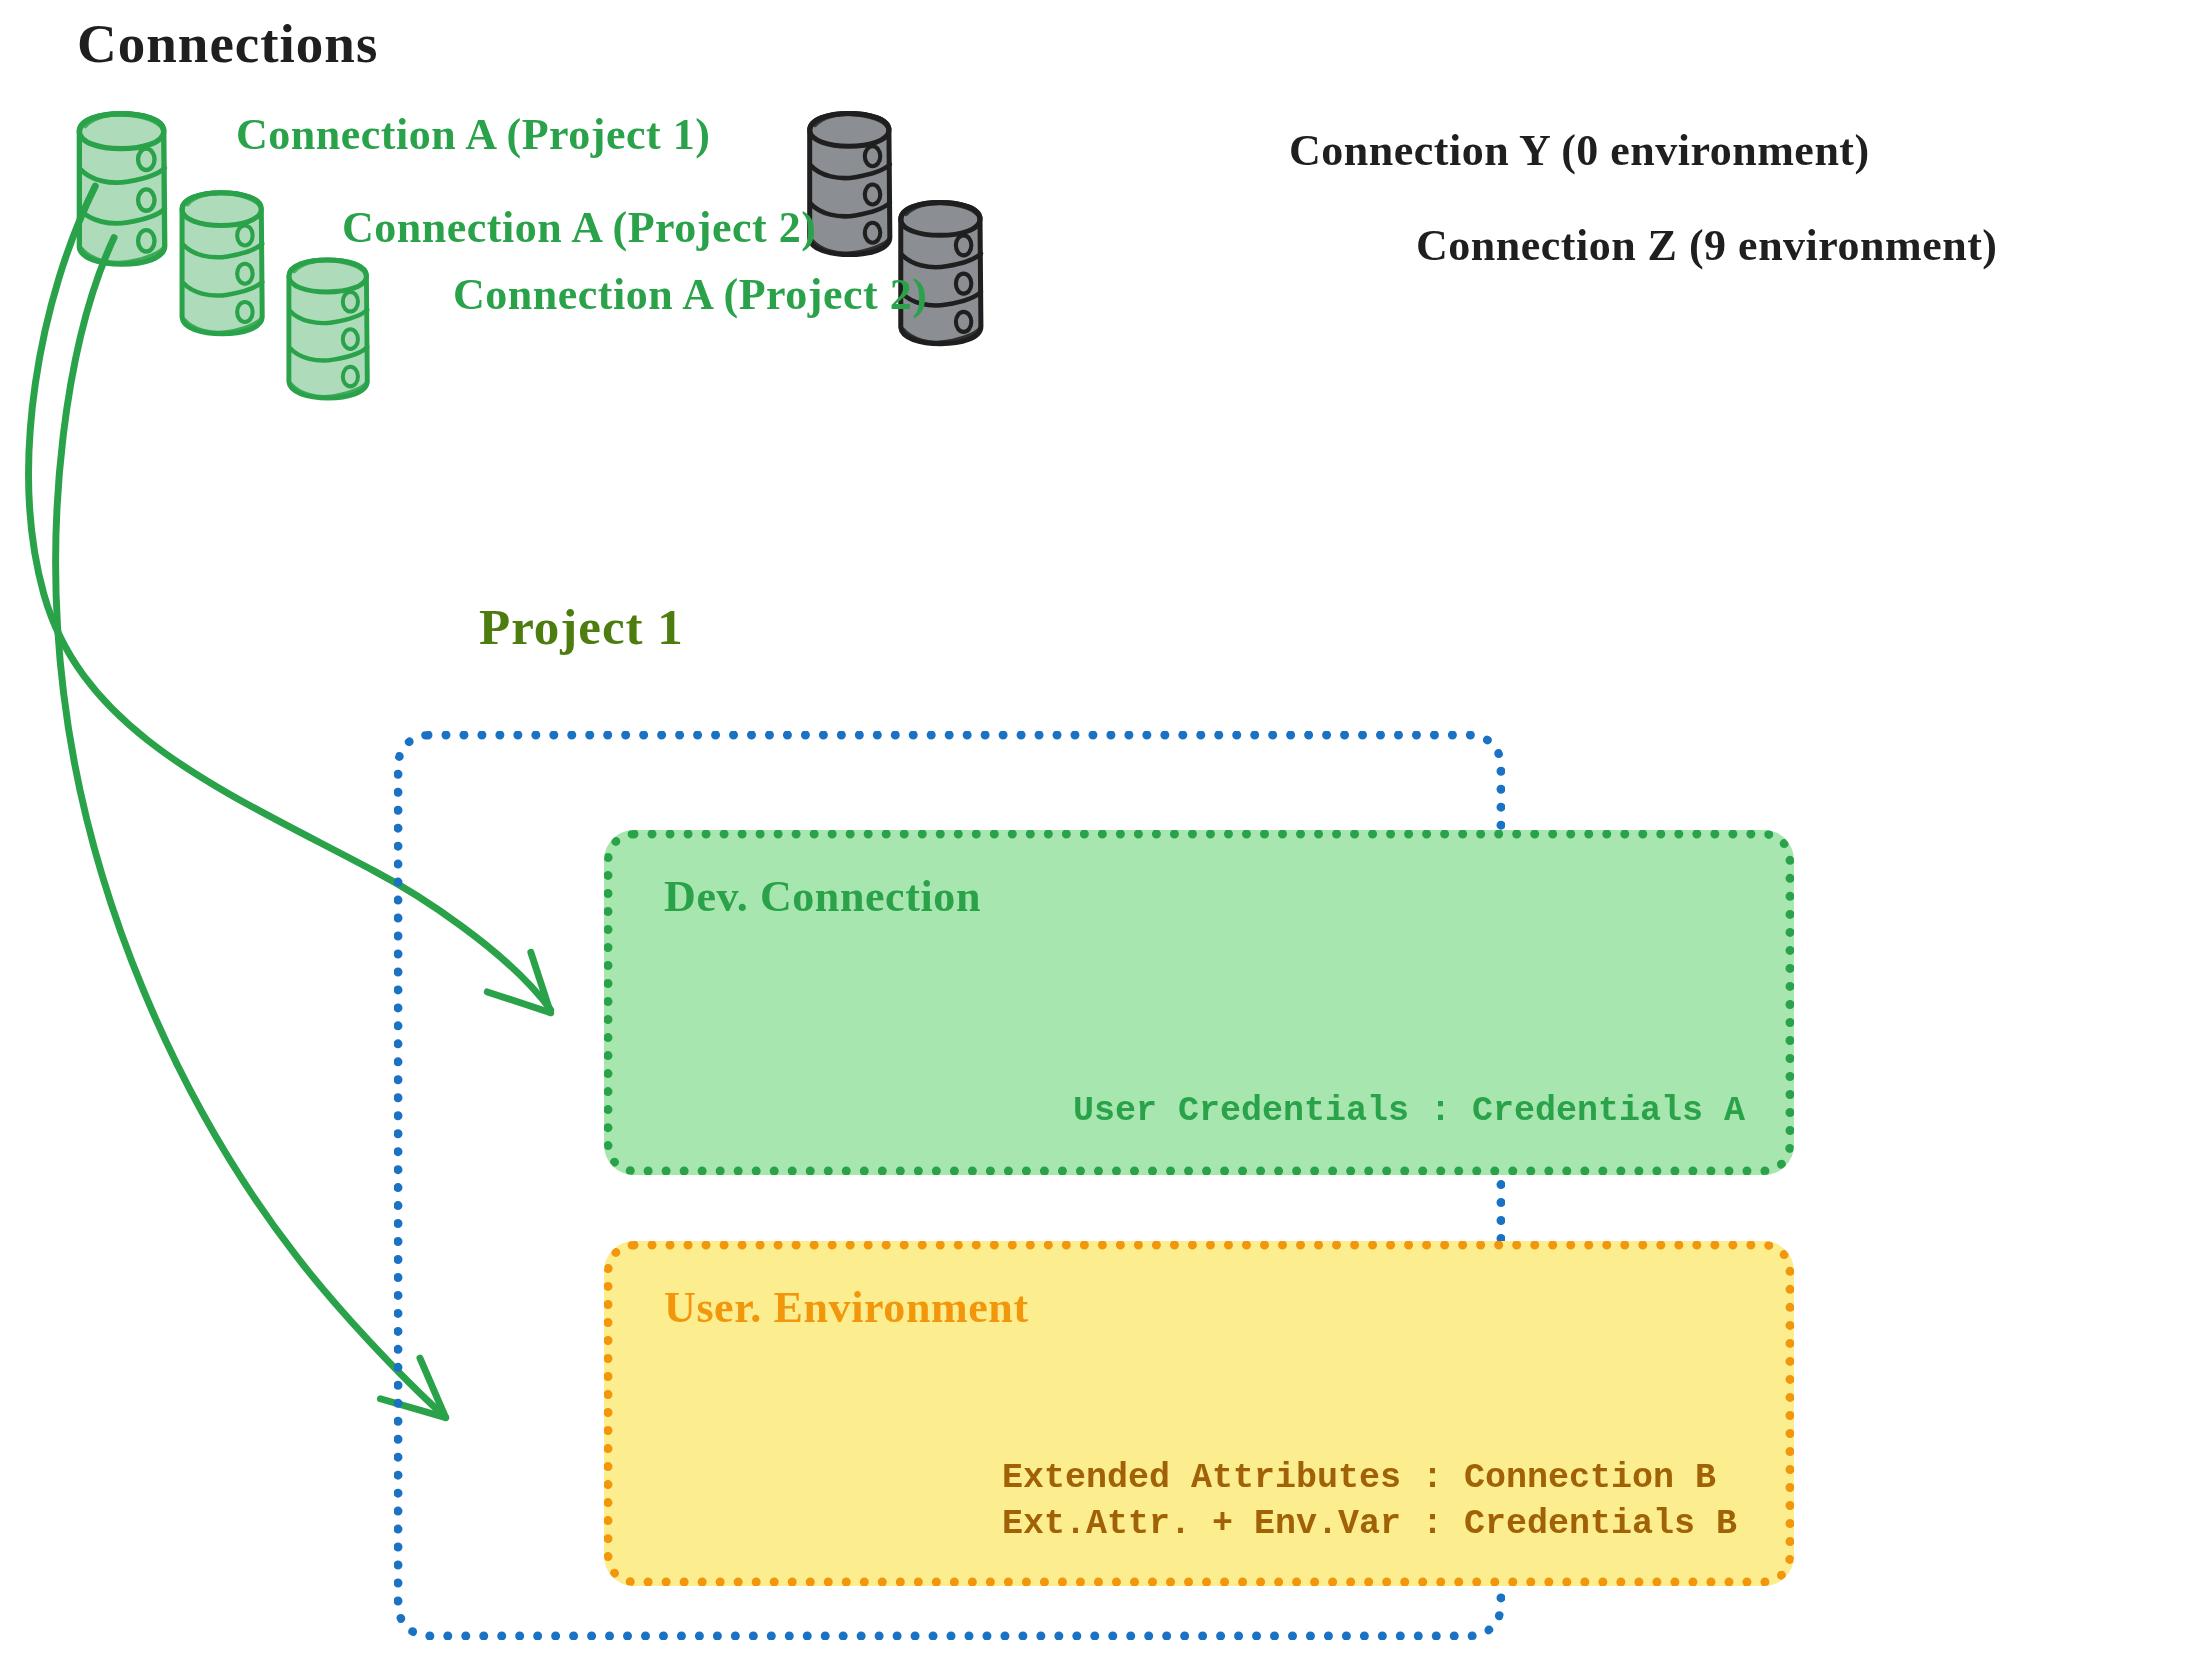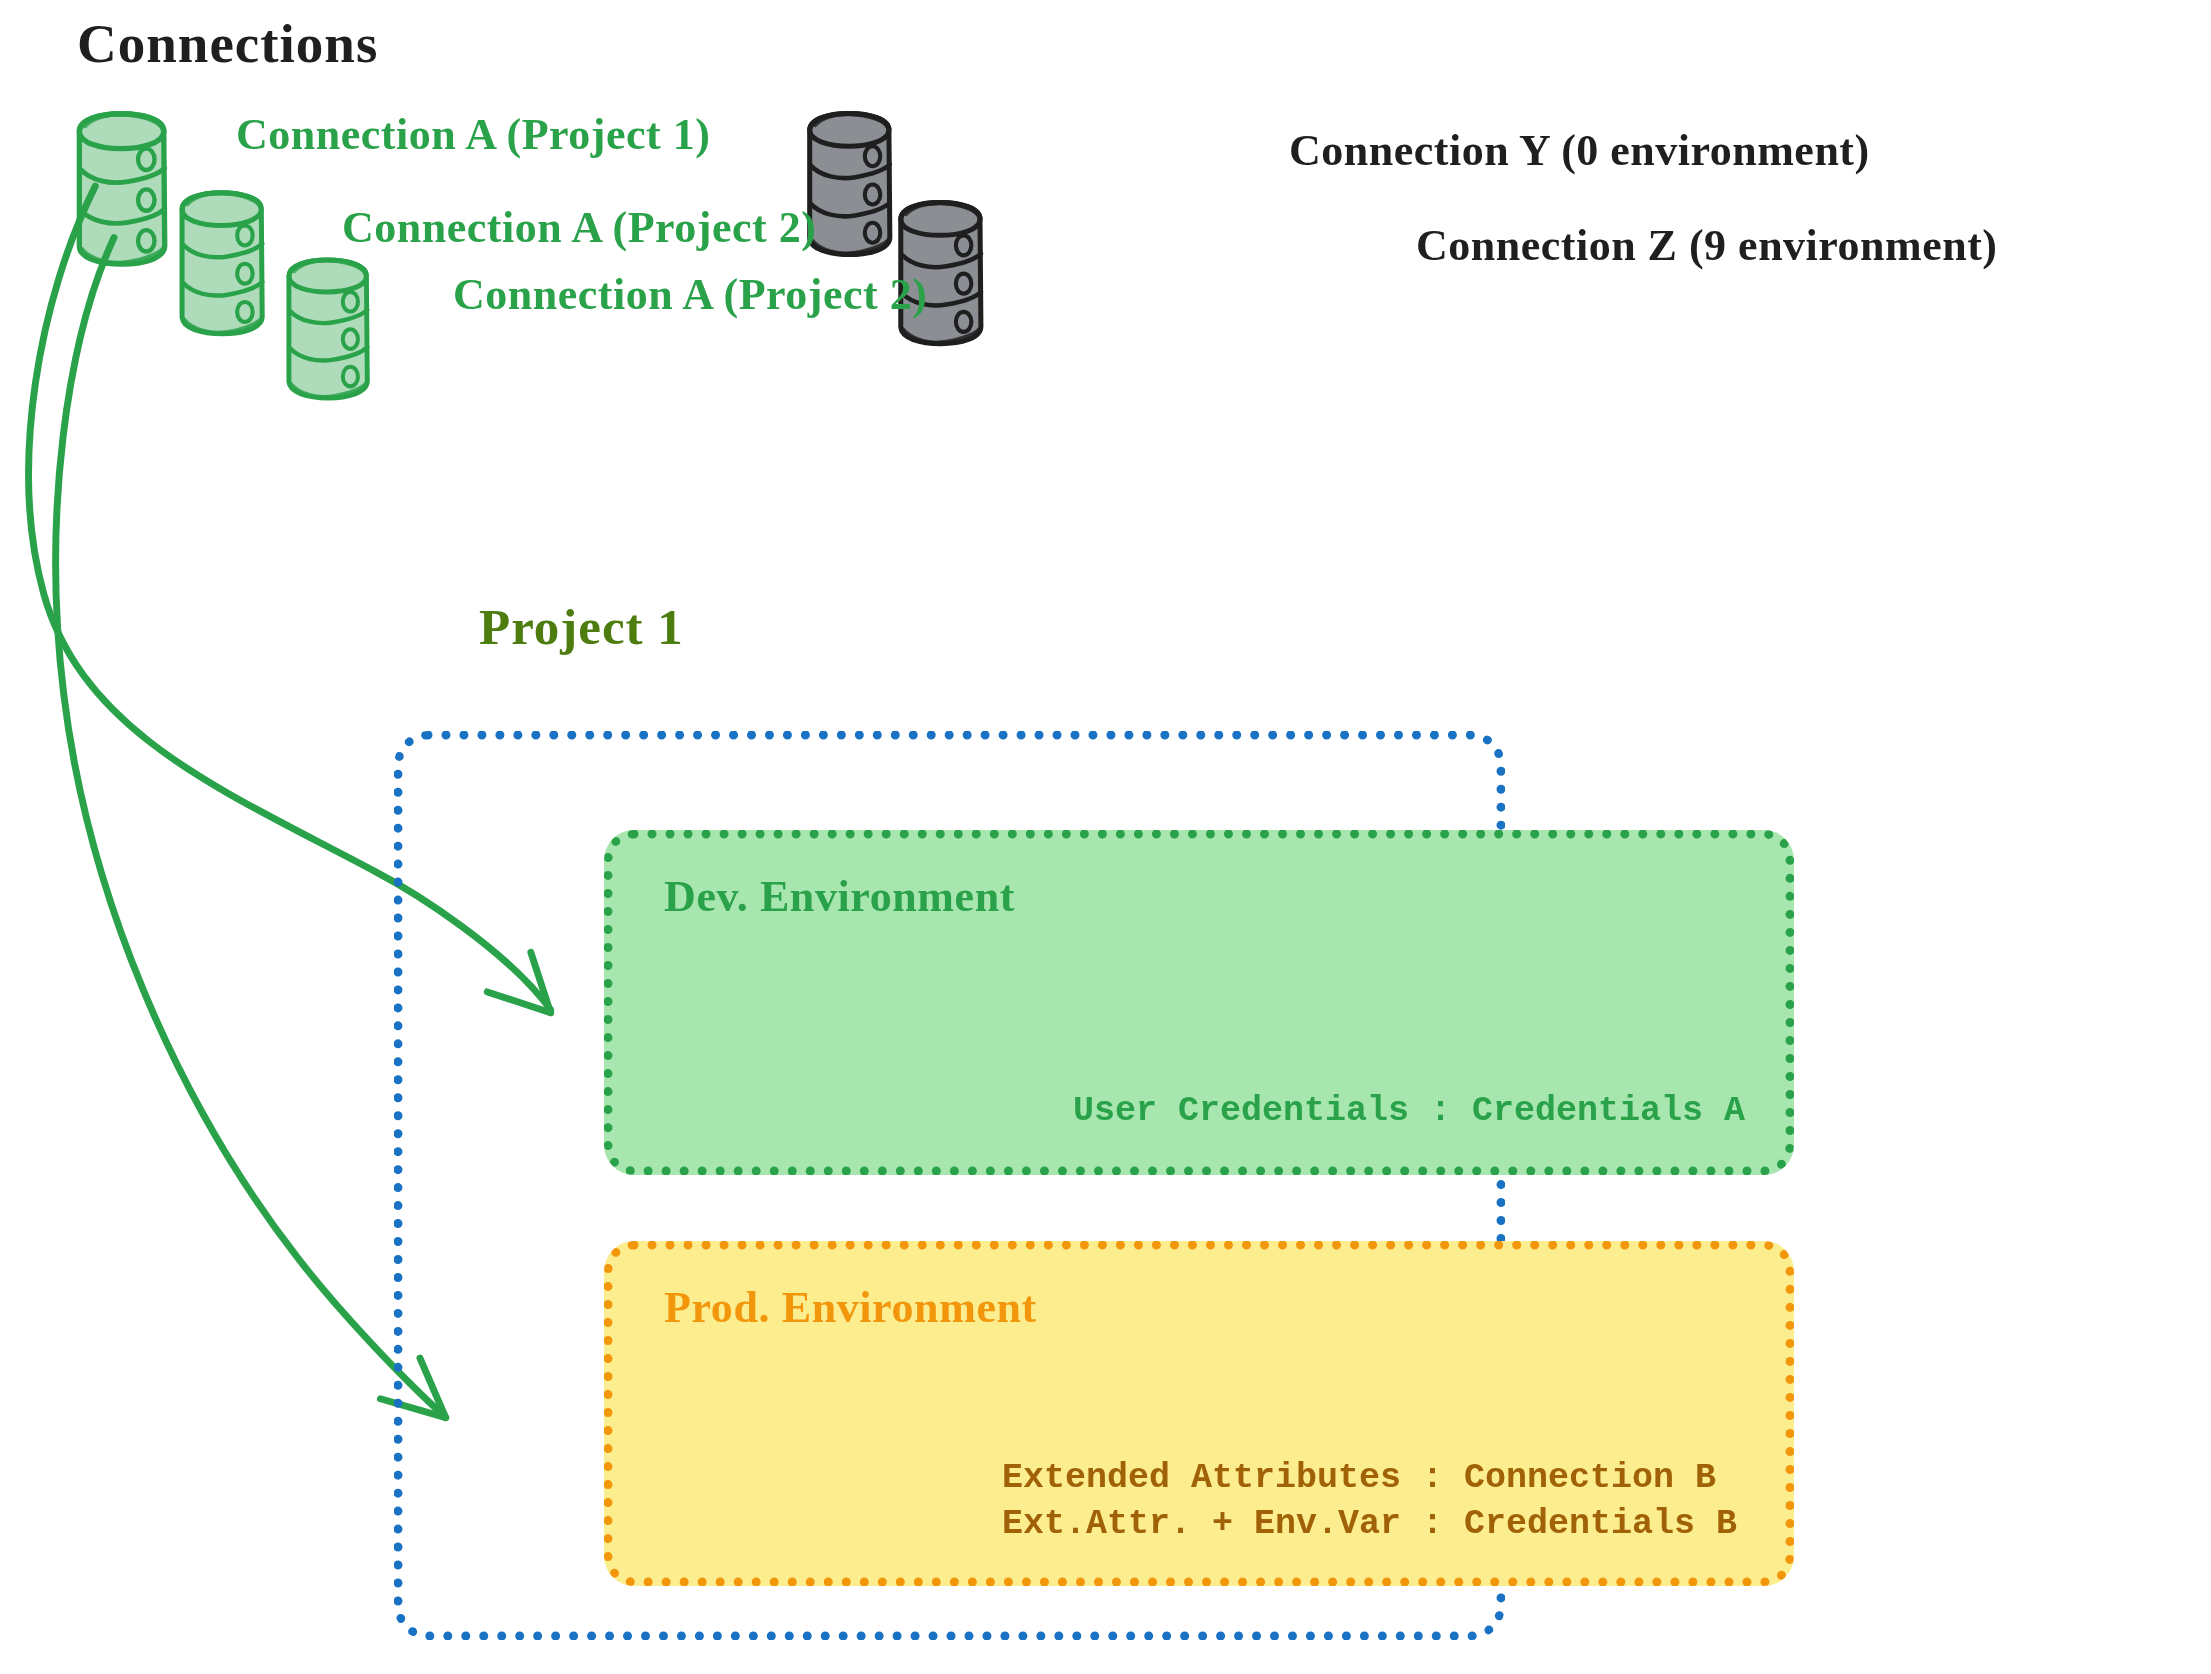--- a/index.html
+++ b/index.html
@@ -211,24 +211,24 @@
   <div id="label-a3" class="conn-label green hand">Connection A (Project 2)</div>
 
   <div id="label-y" class="conn-label black hand">Connection Y (0 environment)</div>
   <div id="label-z" class="conn-label black hand">Connection Z (9 environment)</div>
 
   <div id="project-title" class="hand">Project 1</div>
 
   <div id="project-box"></div>
 
   <div id="dev-box" class="env-box">
-    <div id="dev-title" class="env-title hand">Dev. Environment</div>
+    <div id="dev-title" class="env-title hand">Dev. Connection</div>
     <div id="dev-attrs" class="mono-block">User Credentials : Credentials A</div>
   </div>
 
   <div id="prod-box" class="env-box">
-    <div id="prod-title" class="env-title hand">Prod. Environment</div>
+    <div id="prod-title" class="env-title hand">User. Environment</div>
     <div id="prod-attrs" class="mono-block">Extended Attributes : Connection B
 Ext.Attr. + Env.Var : Credentials B</div>
   </div>
 
 </div>
 
 
 </body></html>

